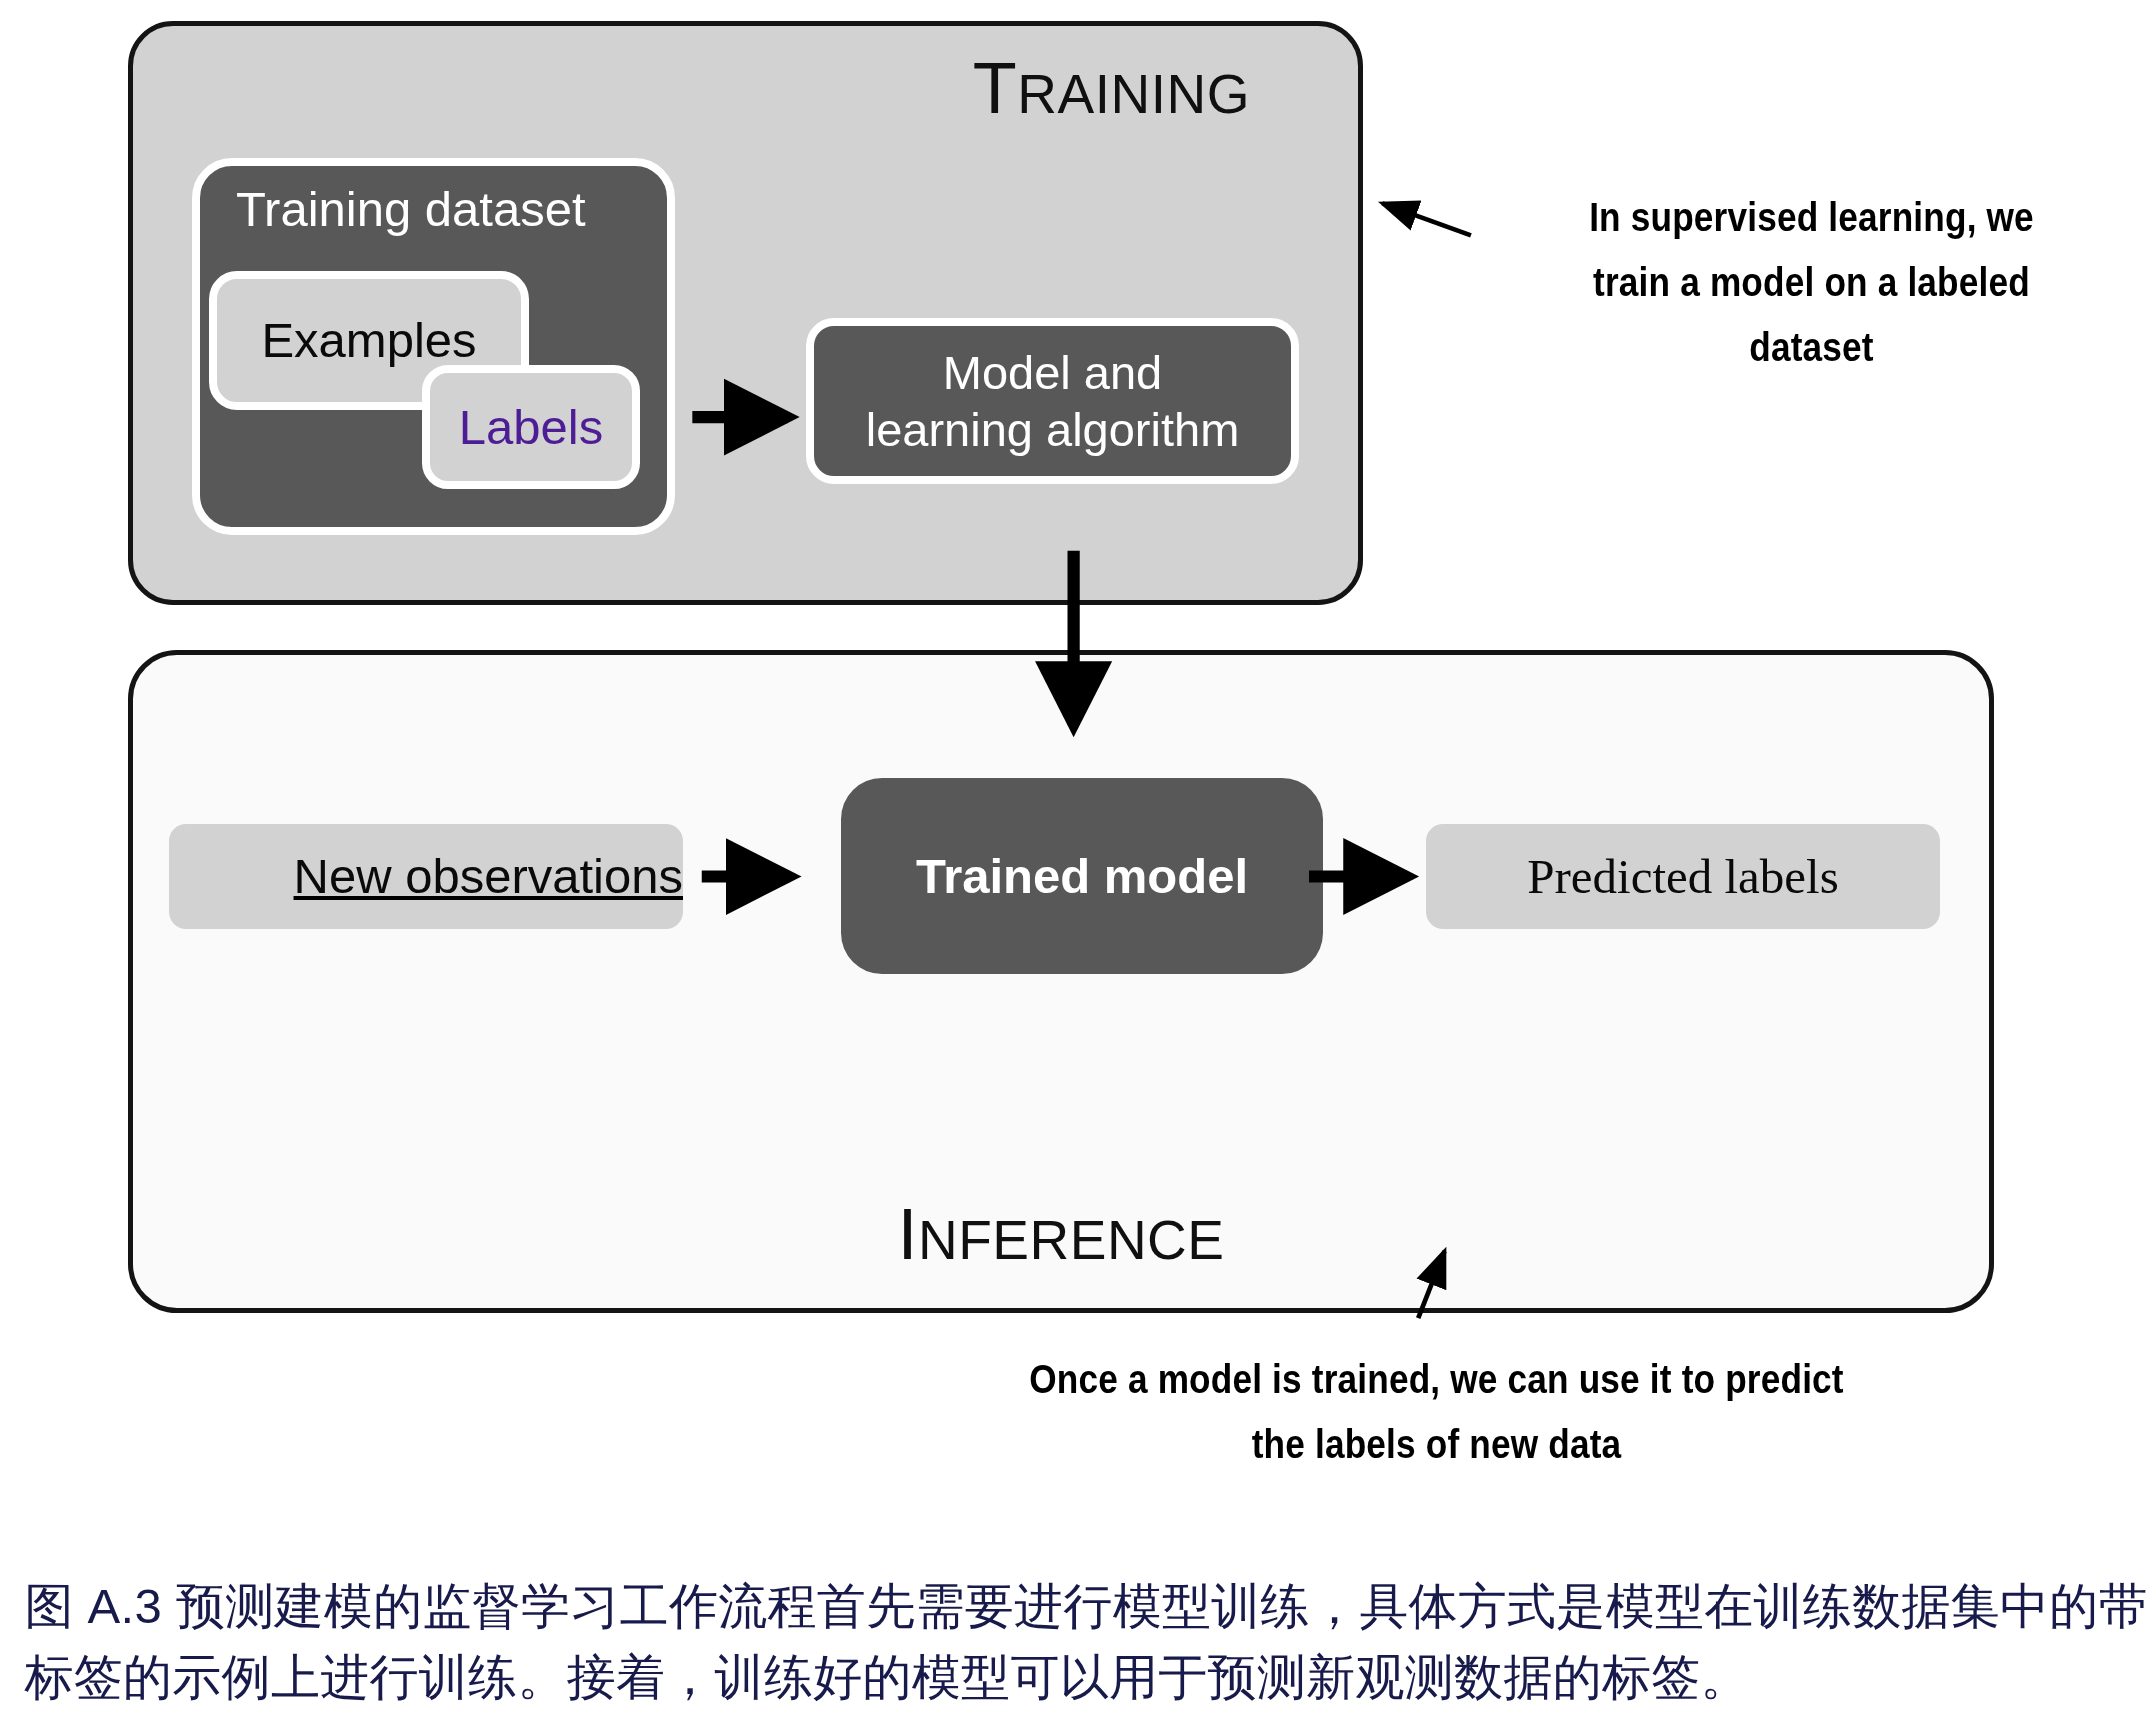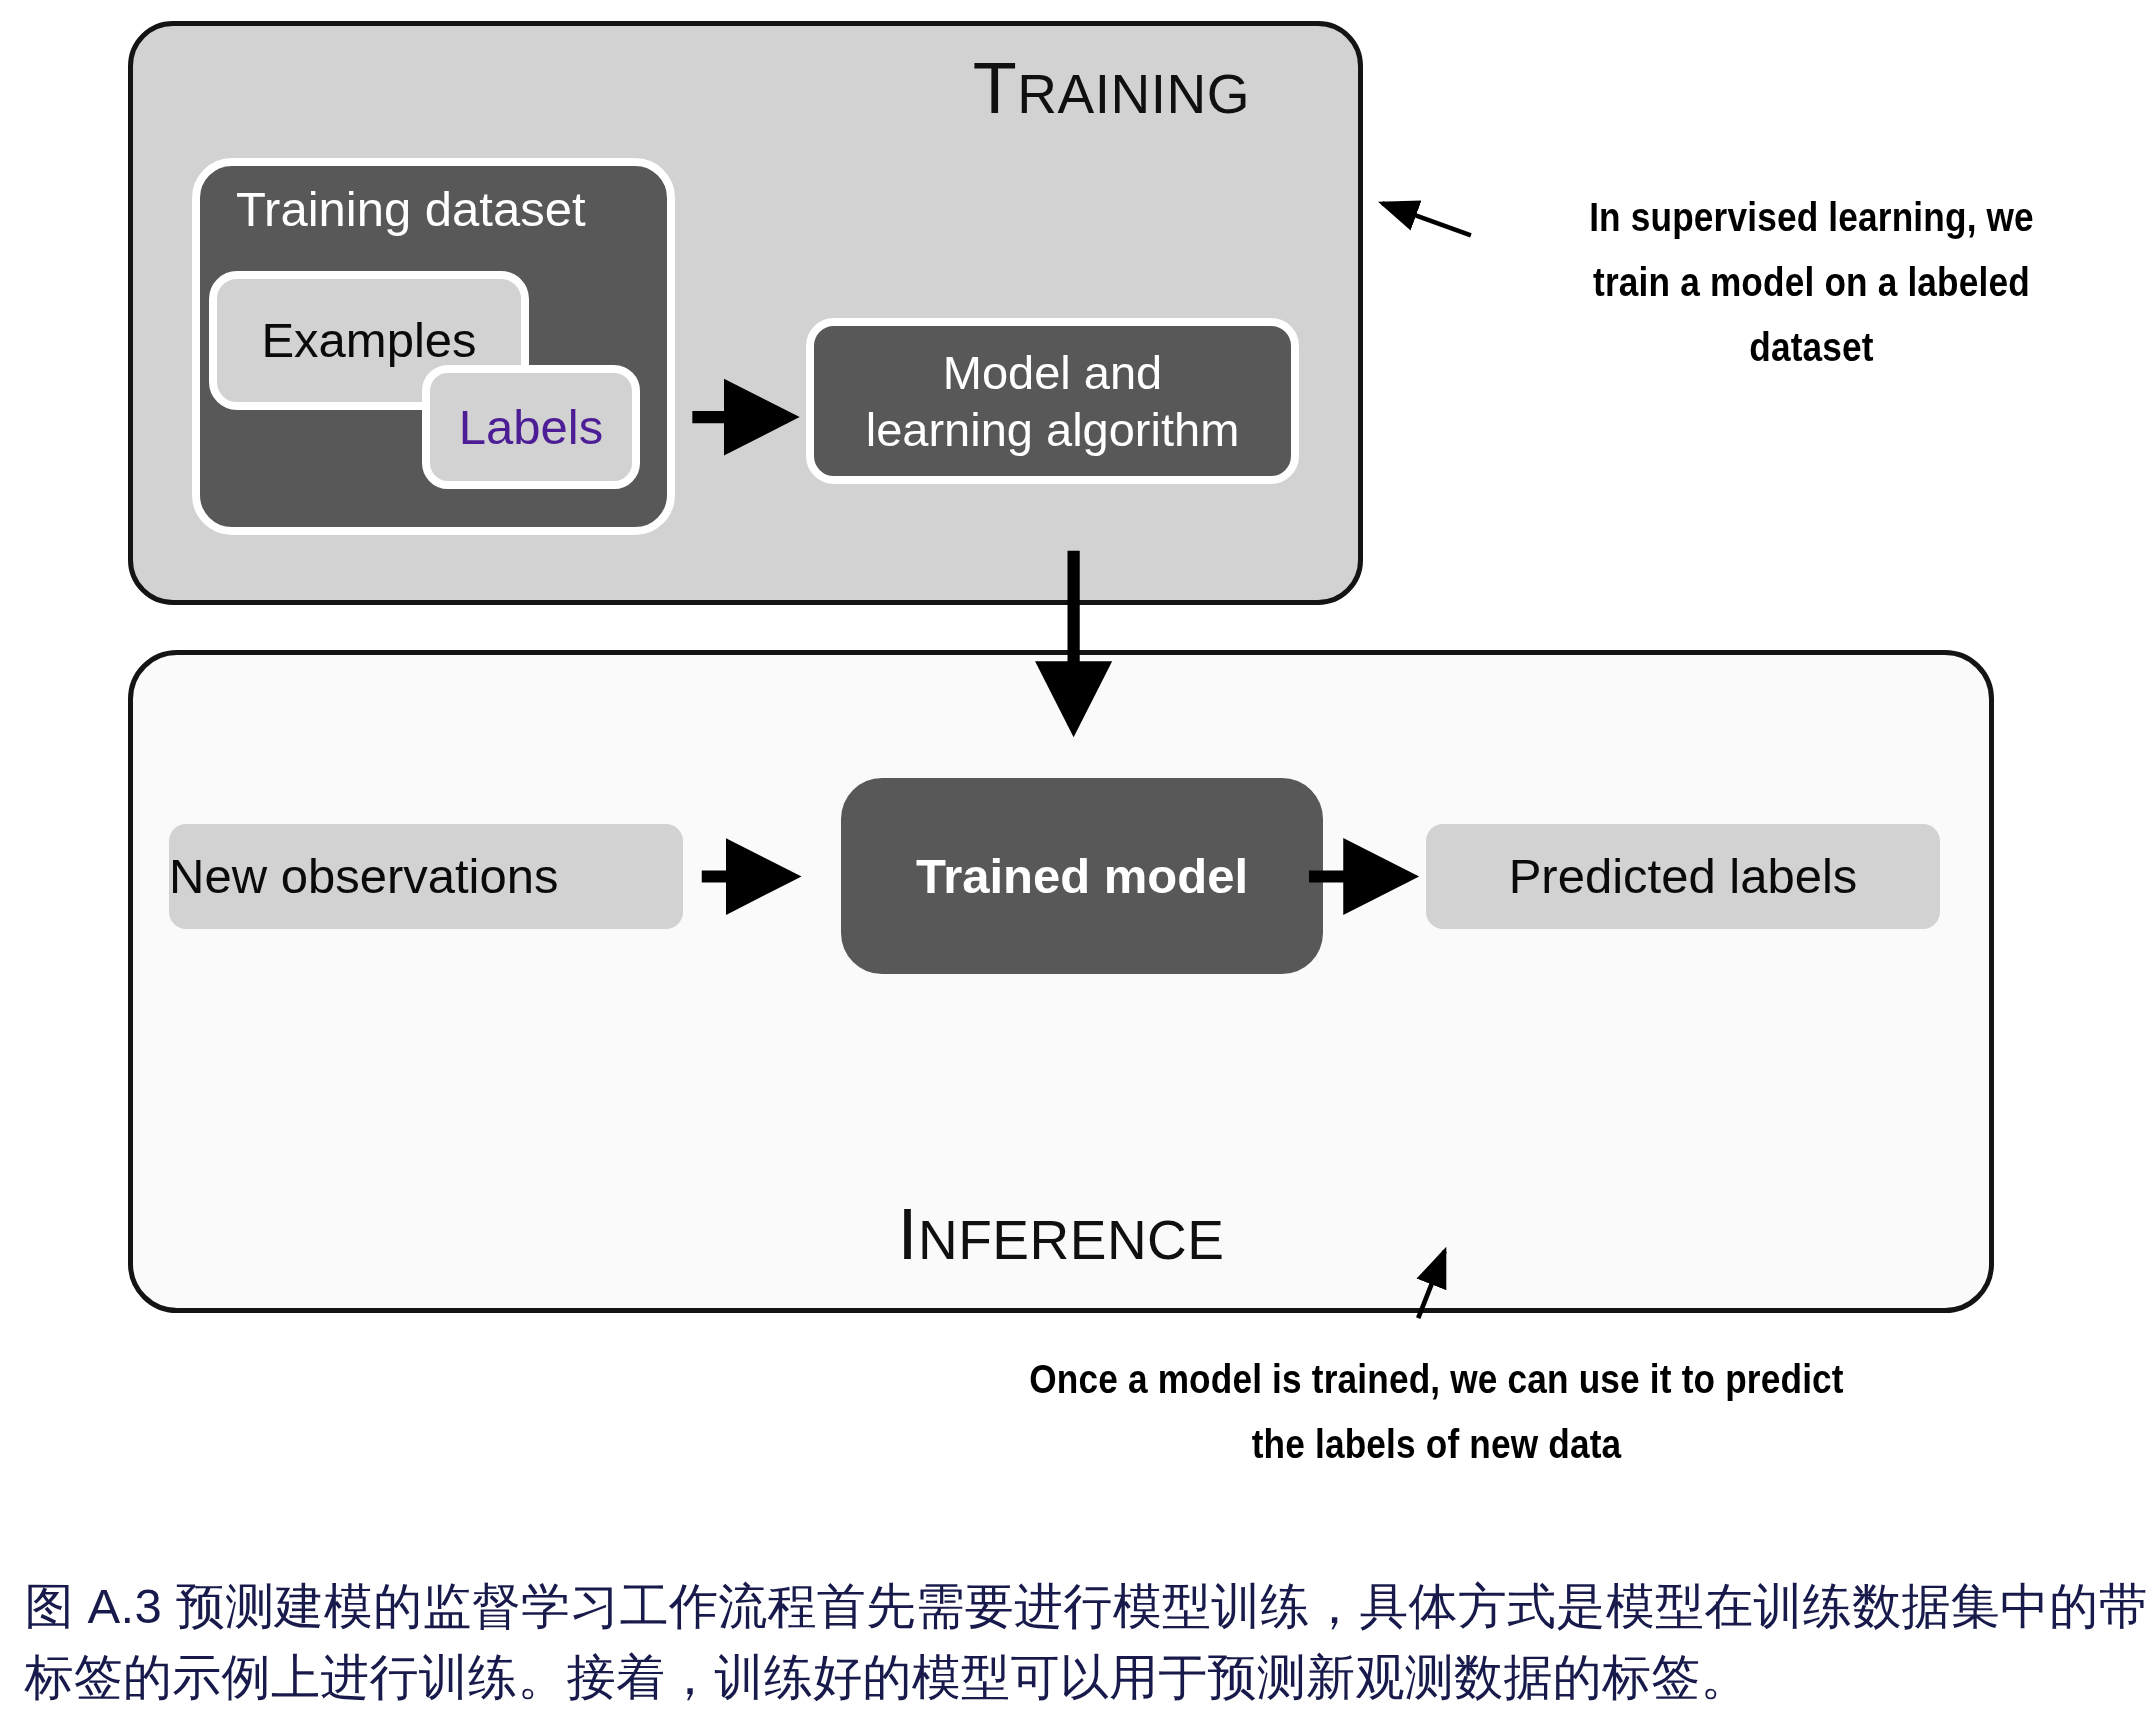--- a/index.html
+++ b/index.html
@@ -156,21 +156,22 @@
   
   #new-observations-box {
     left: 169px;
     top: 824px;
     width: 514px;
     height: 105px;
     background: #d2d2d2;
     border-radius: 17px;
     display: flex;
     align-items: center;
-    justify-content: flex-start;
+    justify-content: flex-end;
+    text-decoration: underline;
   }
   #new-observations-label {
     color: #0a0a0a;
     font-size: 49px;
     line-height: 1;
     white-space: nowrap;
   }
 
   #trained-model-box {
     left: 806px;
@@ -201,20 +202,21 @@
     border-radius: 17px;
     display: flex;
     align-items: center;
     justify-content: center;
   }
   #predicted-labels-label {
     color: #0a0a0a;
     font-size: 49px;
     line-height: 1;
     white-space: nowrap;
+    font-family: Liberation Serif, serif;
   }
 
   
   .annotation {
     position: absolute;
     color: #000000;
     font-weight: 700;
     font-size: 40px;
     line-height: 1.62;
     text-align: center;

